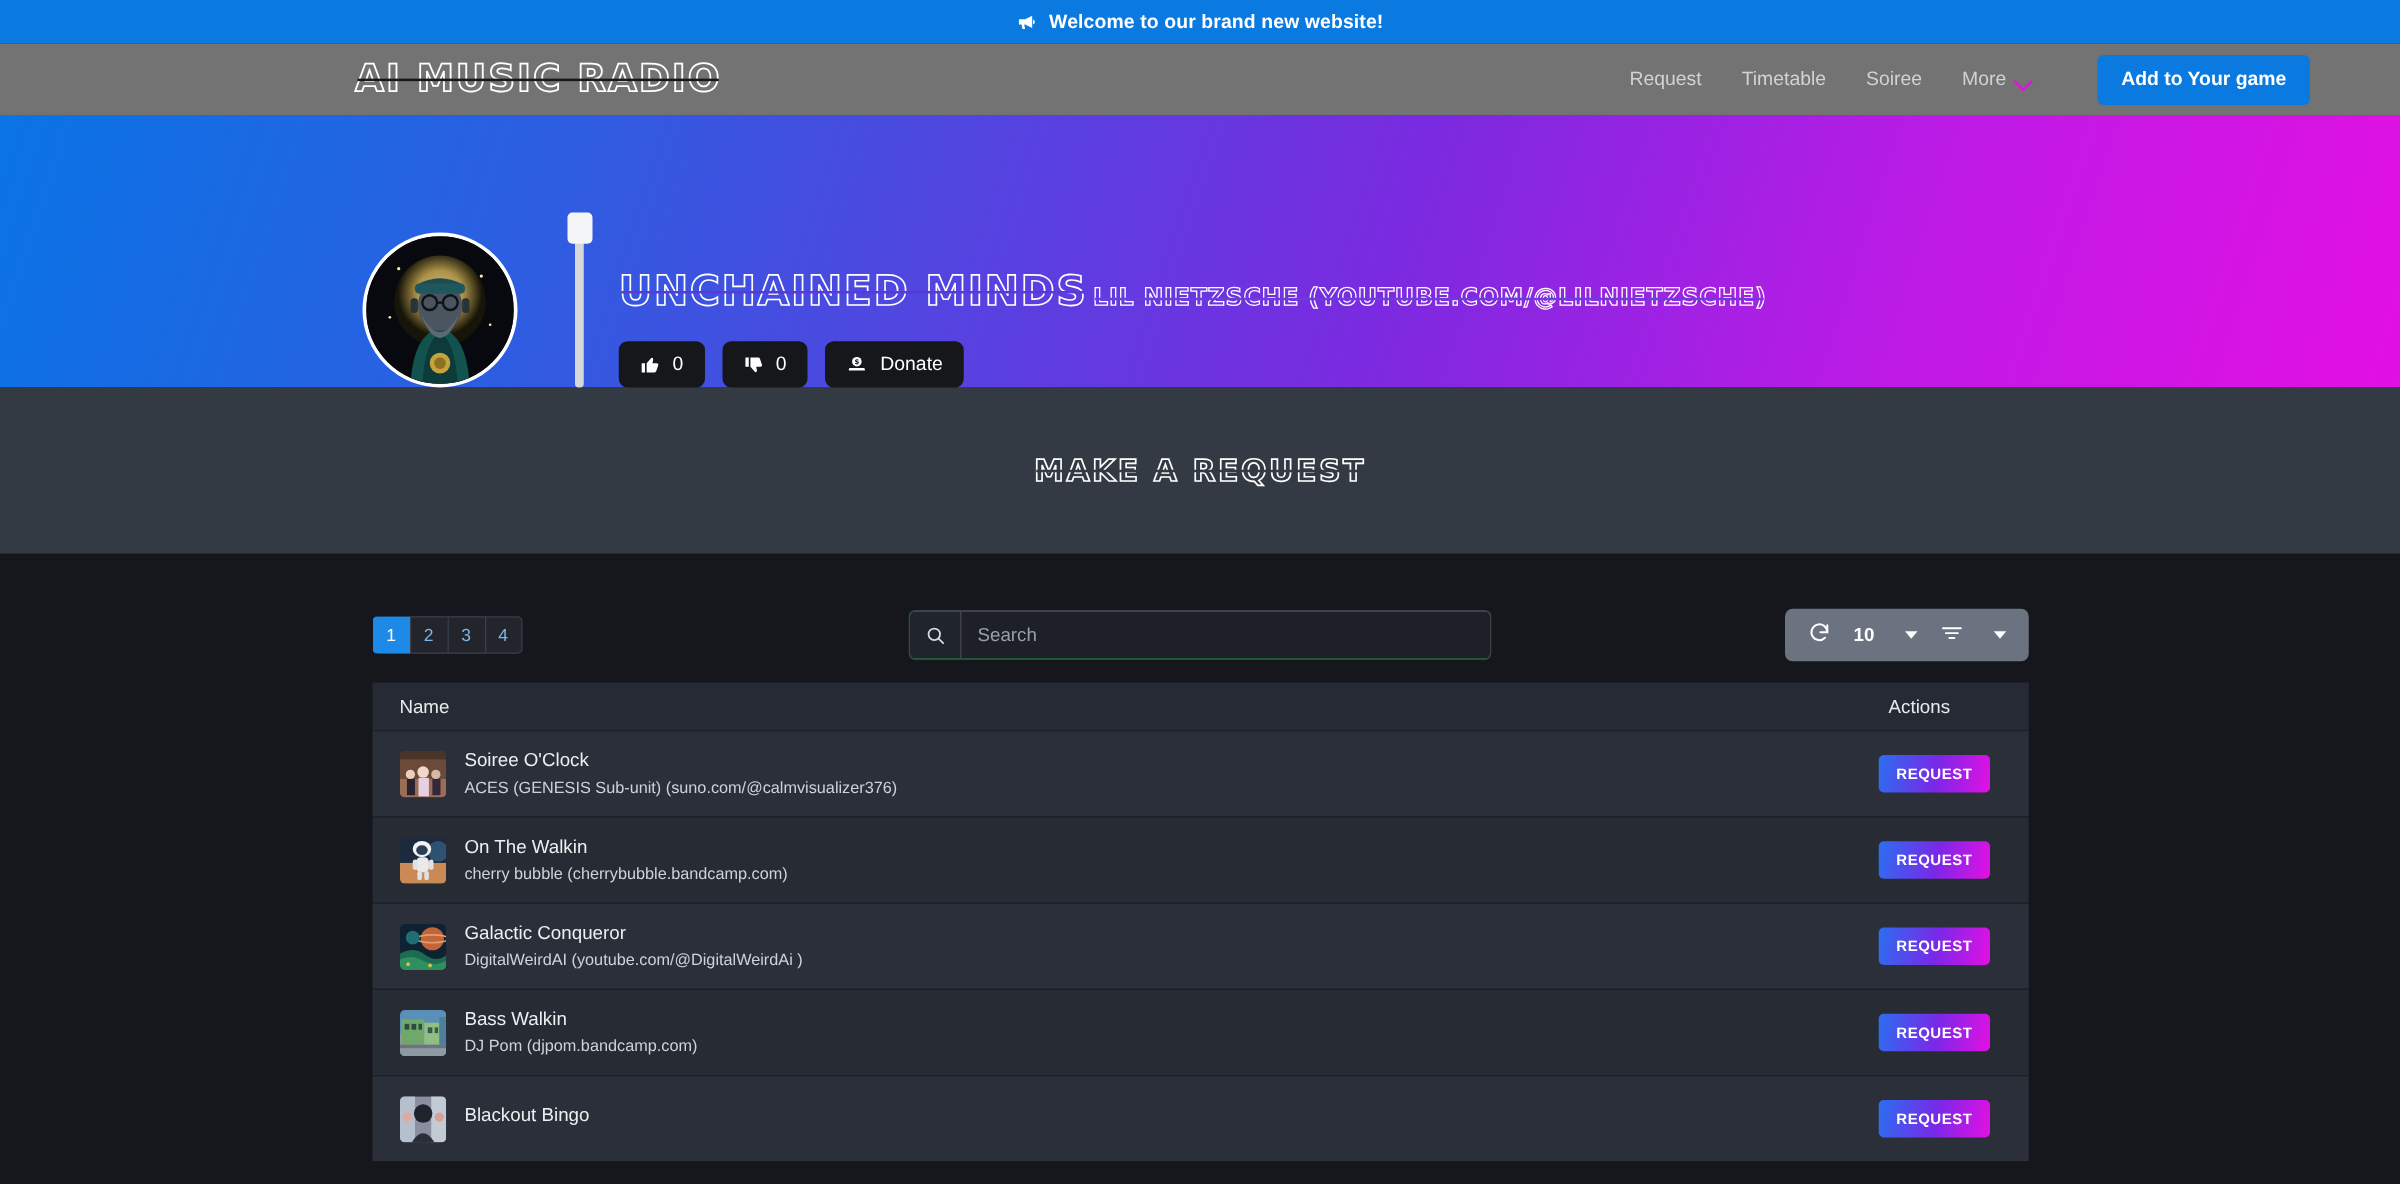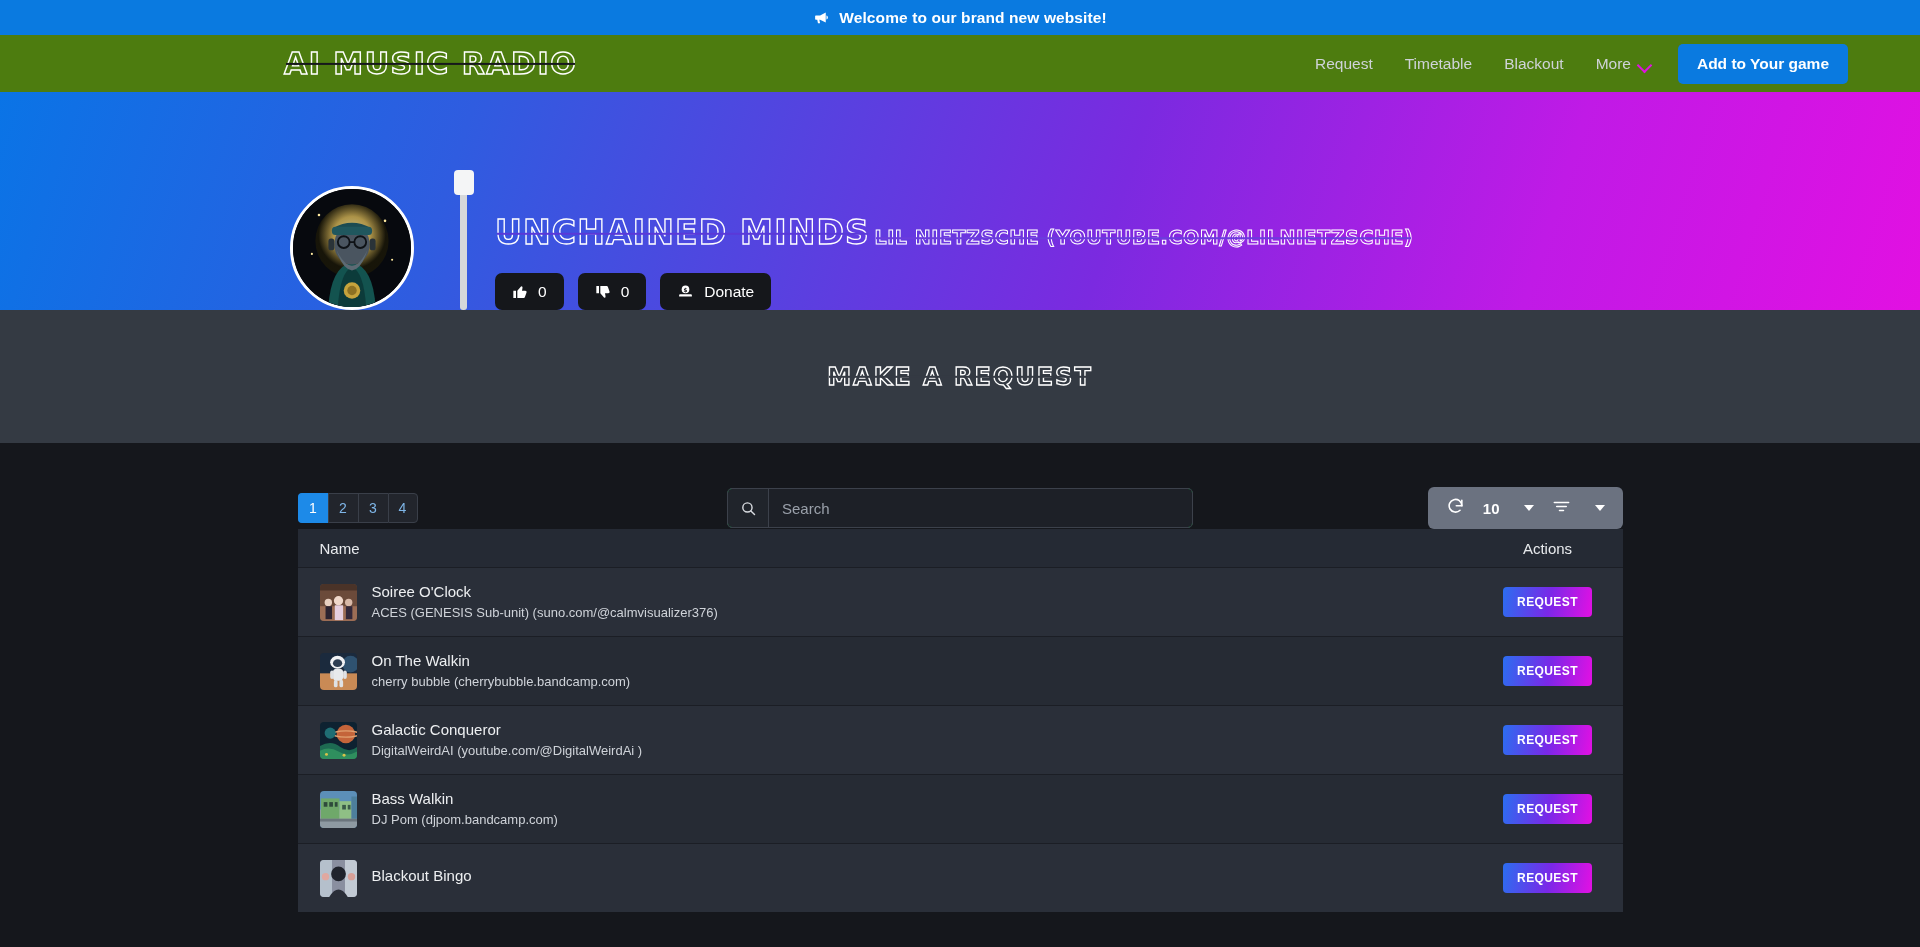--- a/index.html
+++ b/index.html
@@ -25,21 +25,21 @@
     color: #ffffff;
     font-size: 15.5px;
     font-weight: bold;
     letter-spacing: .1px;
   }
   .announce svg { display: block; }
 
   
   .site-header {
     height: 57px;
-    background: #4d7c0f;
+    background: #737373;
     display: flex;
     align-items: center;
     padding: 0 72px 0 0;
     position: relative;
   }
   .brand {
     margin-left: 284px;
     font-size: 30px;
     line-height: 1;
     letter-spacing: 1.5px;
@@ -89,21 +89,21 @@
   .chev::before {
     content: "";
     position: absolute;
     left: 0; top: 0;
     width: 9px; height: 9px;
     border-right: 2.4px solid #e012e0;
     border-bottom: 2.4px solid #e012e0;
     transform: rotate(45deg);
   }
   .cta {
-    margin-left: 12px;
+    margin-left: 38px;
     background: #0a7ae0;
     color: #ffffff;
     font-size: 15.5px;
     font-weight: bold;
     border: none;
     border-radius: 5px;
     padding: 11px 19px;
     cursor: pointer;
     white-space: nowrap;
     font-family: "Liberation Sans", sans-serif;
@@ -330,25 +330,26 @@
     font-weight: bold;
   }
   .caret {
     width: 0; height: 0;
     border-left: 5px solid transparent;
     border-right: 5px solid transparent;
     border-top: 6px solid #ffffff;
   }
 
   .thead {
+    margin-top: 17px;
     background: #252a34;
     height: 38px;
     display: flex;
     align-items: center;
-    padding: 0 0 0 22px;
+    padding: 0 12px 0 22px;
   }
   .th-name { font-size: 15px; color: #e8eaed; }
   .th-actions {
     margin-left: auto;
     width: 150px;
     text-align: center;
     font-size: 15px;
     color: #e8eaed;
   }
 
@@ -412,21 +413,21 @@
   </span>
   <span>Welcome to our brand new website!</span>
 </div>
 
 <div class="site-header">
   <div class="brand">AI MUSIC RADIO</div>
 
   <div class="nav">
     <a class="nav-link">Request</a>
     <a class="nav-link">Timetable</a>
-    <a class="nav-link">Blackout</a>
+    <a class="nav-link">Soiree</a>
 
     <div class="nav-more">
       <span>More</span>
       <span class="chev"></span>
     </div>
 
     <button class="cta">Add to Your game</button>
   </div>
 </div>
 

